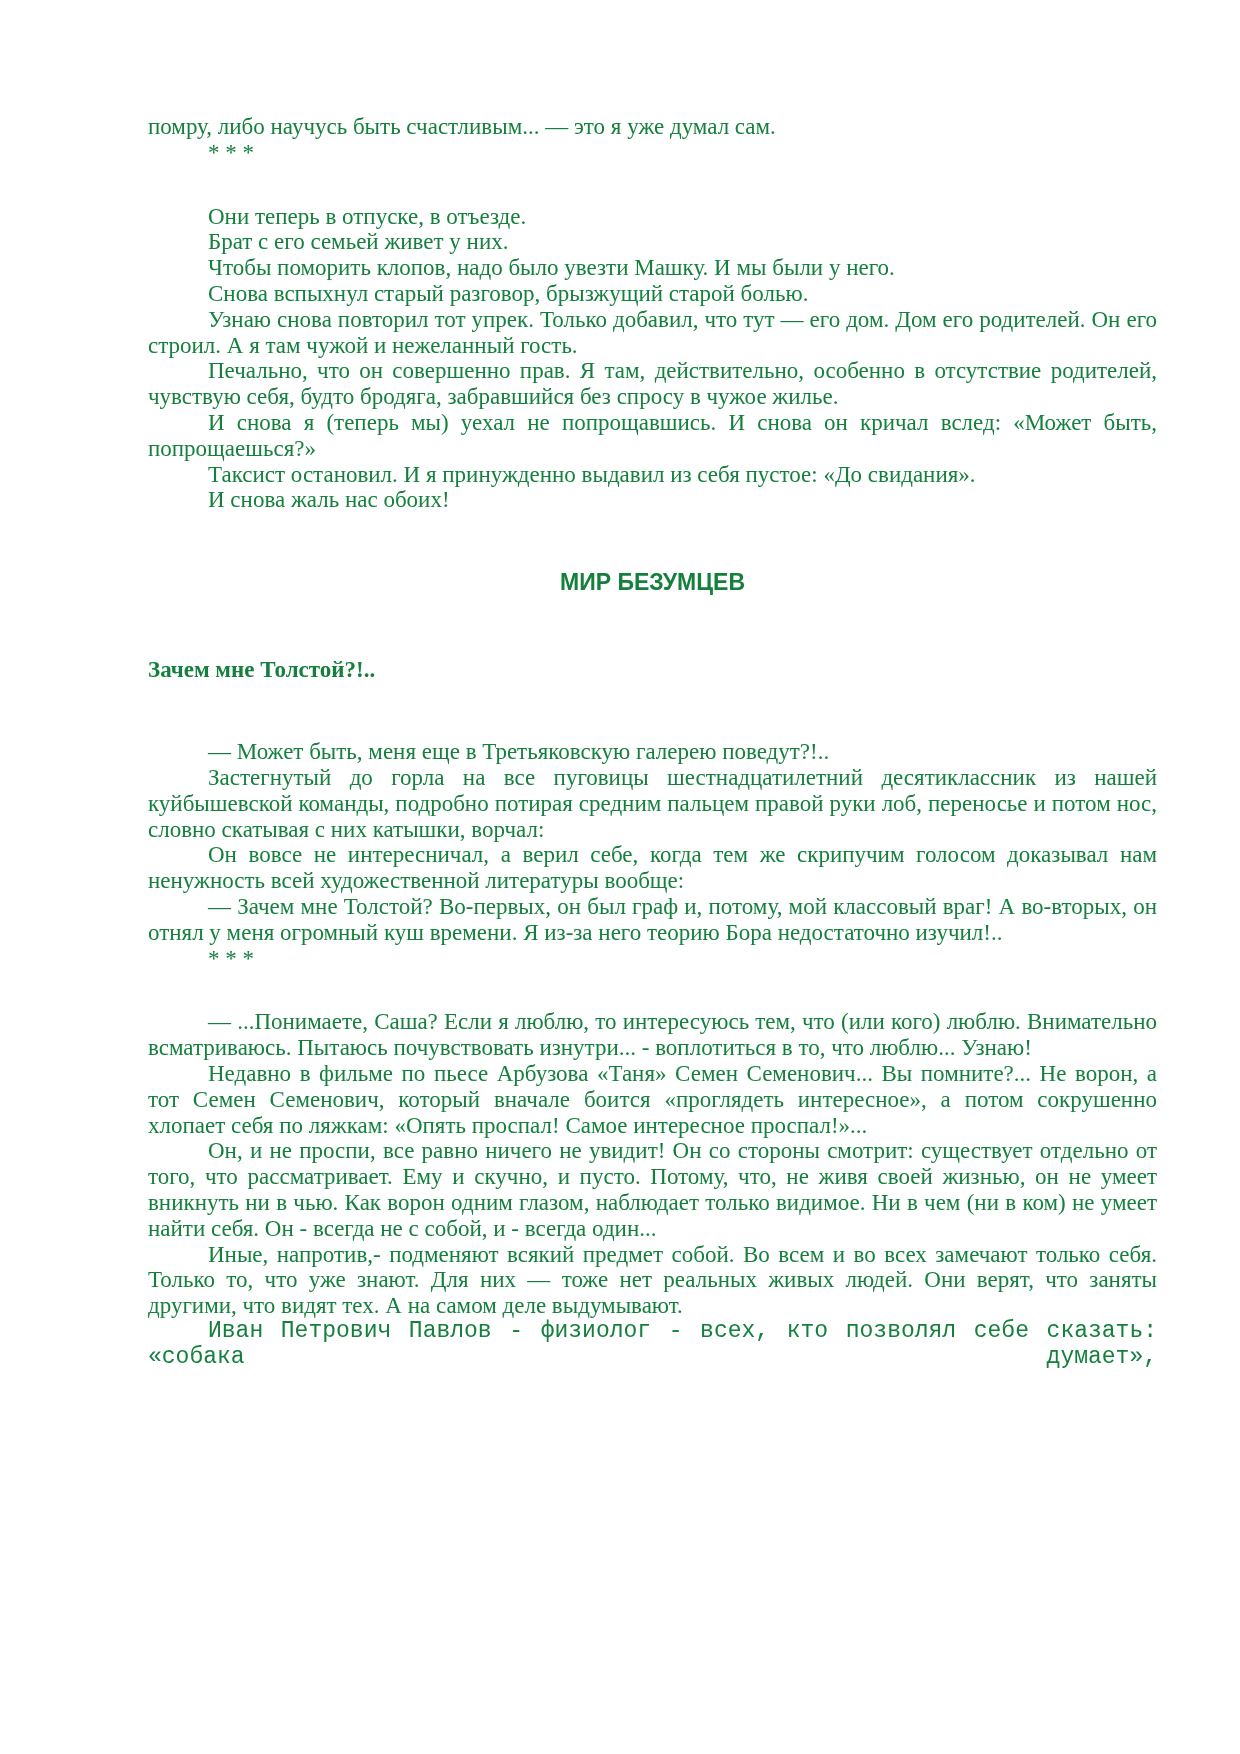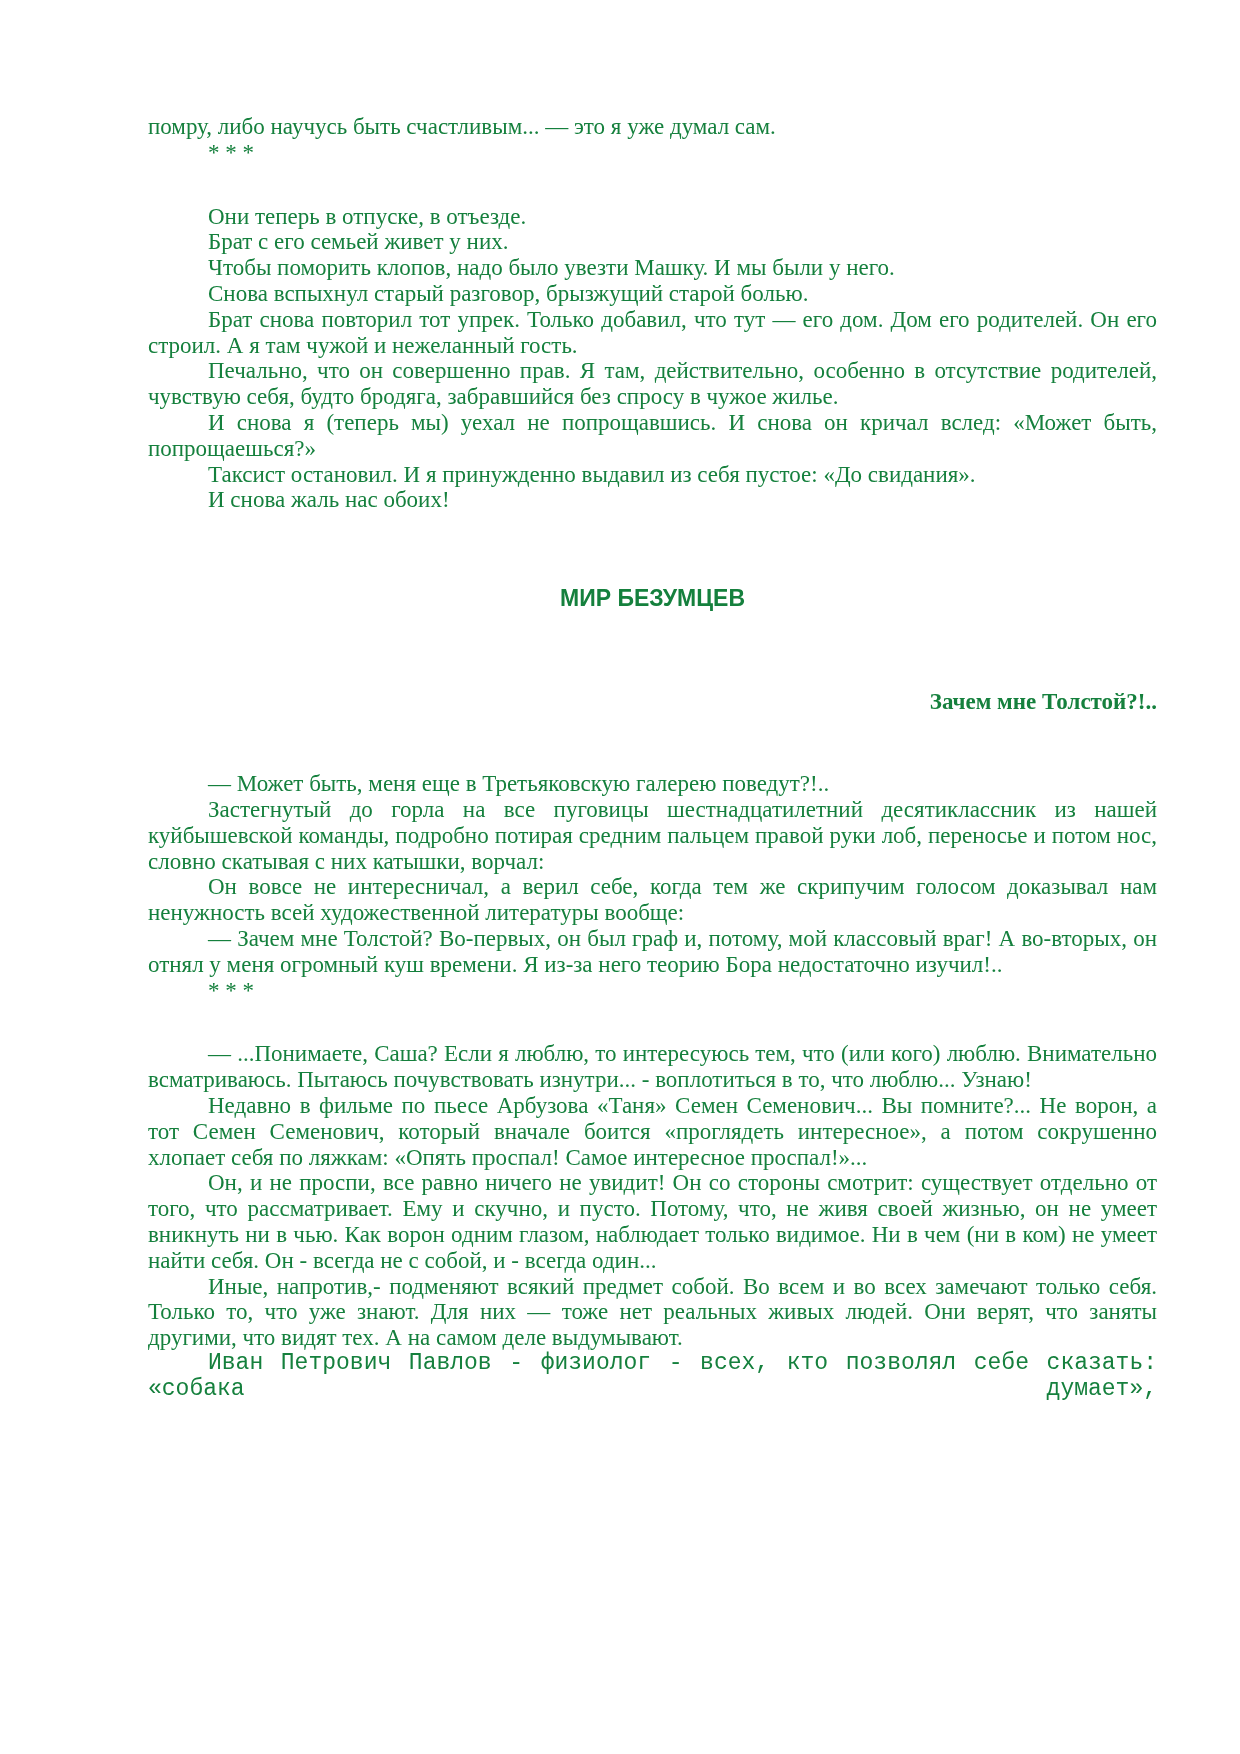--- a/index.html
+++ b/index.html
@@ -16,50 +16,50 @@
   }
   .p {
     margin: 0;
     text-indent: 60px;
     text-align: justify;
   }
   .p.noindent { text-indent: 0; }
   .stars { margin: 0; text-indent: 60px; }
   .gap-sm { height: 38px; }
   .h1 {
-    margin: 16px;
+    margin: 0;
     text-align: center;
     font-family: "Liberation Sans", sans-serif;
     font-weight: bold;
     font-size: 23px;
     line-height: 26px;
   }
   .h2 {
     margin: 0;
-    text-align: right;
+    text-align: left;
     font-family: "Liberation Serif", serif;
     font-weight: bold;
     font-size: 23px;
     line-height: 26px;
   }
 </style>
 </head>
 <body>
 
 <div class="page">
 
   <p class="p noindent">помру, либо научусь быть счастливым... — это я уже думал сам.</p>
   <p class="stars">* * *</p>
   <div class="gap-sm"></div>
 
   <p class="p">Они теперь в отпуске, в отъезде.</p>
   <p class="p">Брат с его семьей живет у них.</p>
   <p class="p">Чтобы поморить клопов, надо было увезти Машку. И мы были у него.</p>
   <p class="p">Снова вспыхнул старый разговор, брызжущий старой болью.</p>
-  <p class="p">Брат снова повторил тот упрек. Только добавил, что тут — его дом. Дом его родителей. Он его строил. А я там чужой и нежеланный гость.</p>
+  <p class="p">Узнаю снова повторил тот упрек. Только добавил, что тут — его дом. Дом его родителей. Он его строил. А я там чужой и нежеланный гость.</p>
   <p class="p">Печально, что он совершенно прав. Я там, действительно, особенно в отсутствие родителей, чувствую себя, будто бродяга, забравшийся без спросу в чужое жилье.</p>
   <p class="p">И снова я (теперь мы) уехал не попрощавшись. И снова он кричал вслед: «Может быть, попрощаешься?»</p>
   <p class="p">Таксист остановил. И я принужденно выдавил из себя пустое: «До свидания».</p>
   <p class="p">И снова жаль нас обоих!</p>
 
   <div style="height:56px"></div>
   <h1 class="h1">МИР БЕЗУМЦЕВ</h1>
   <div style="height:62px"></div>
   <h2 class="h2">Зачем мне Толстой?!..</h2>
   <div style="height:56px"></div>

